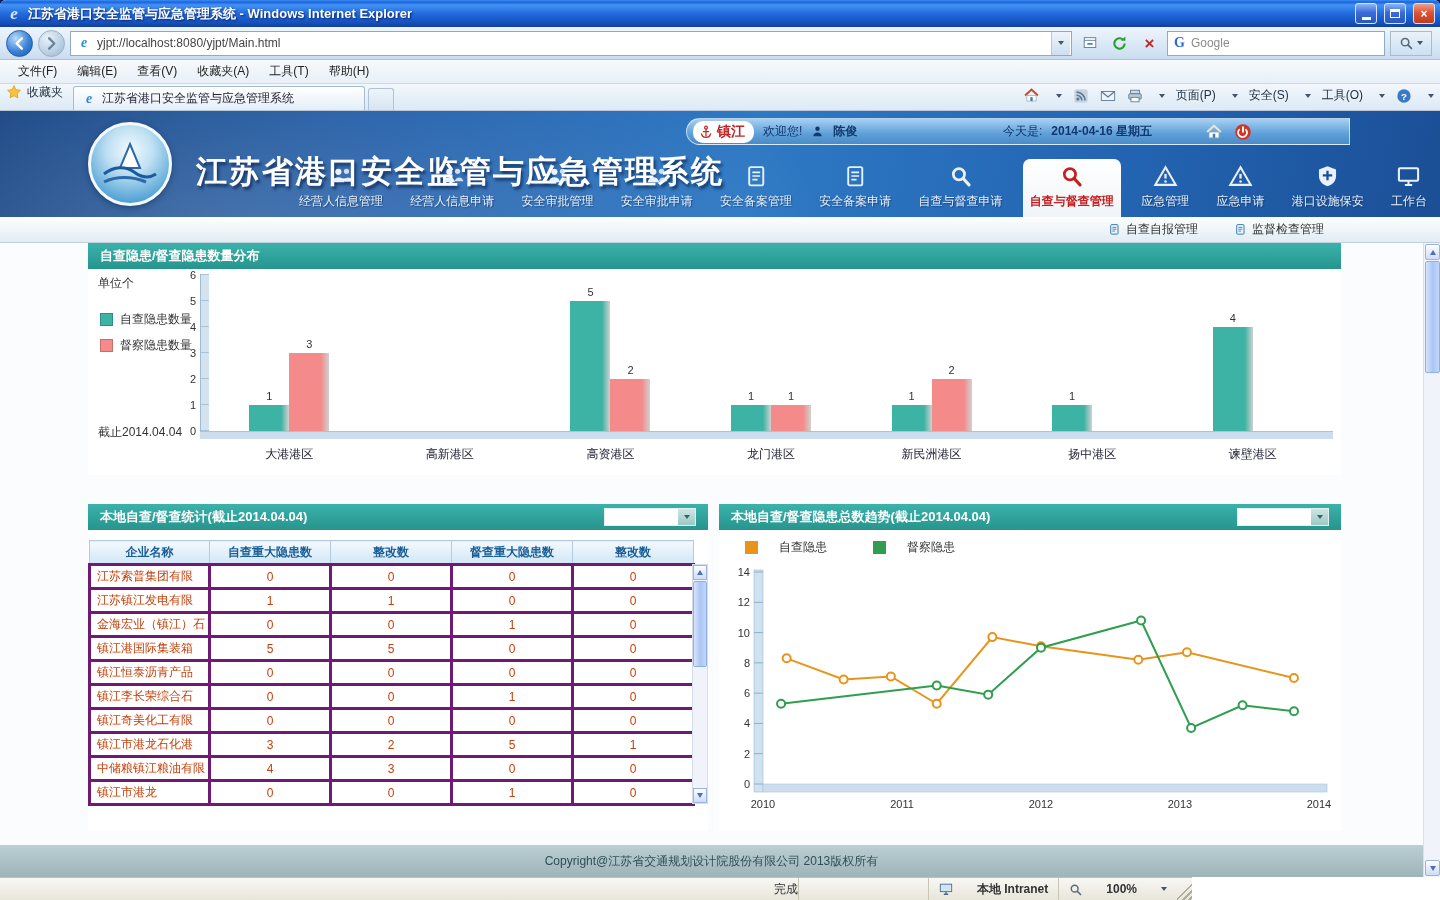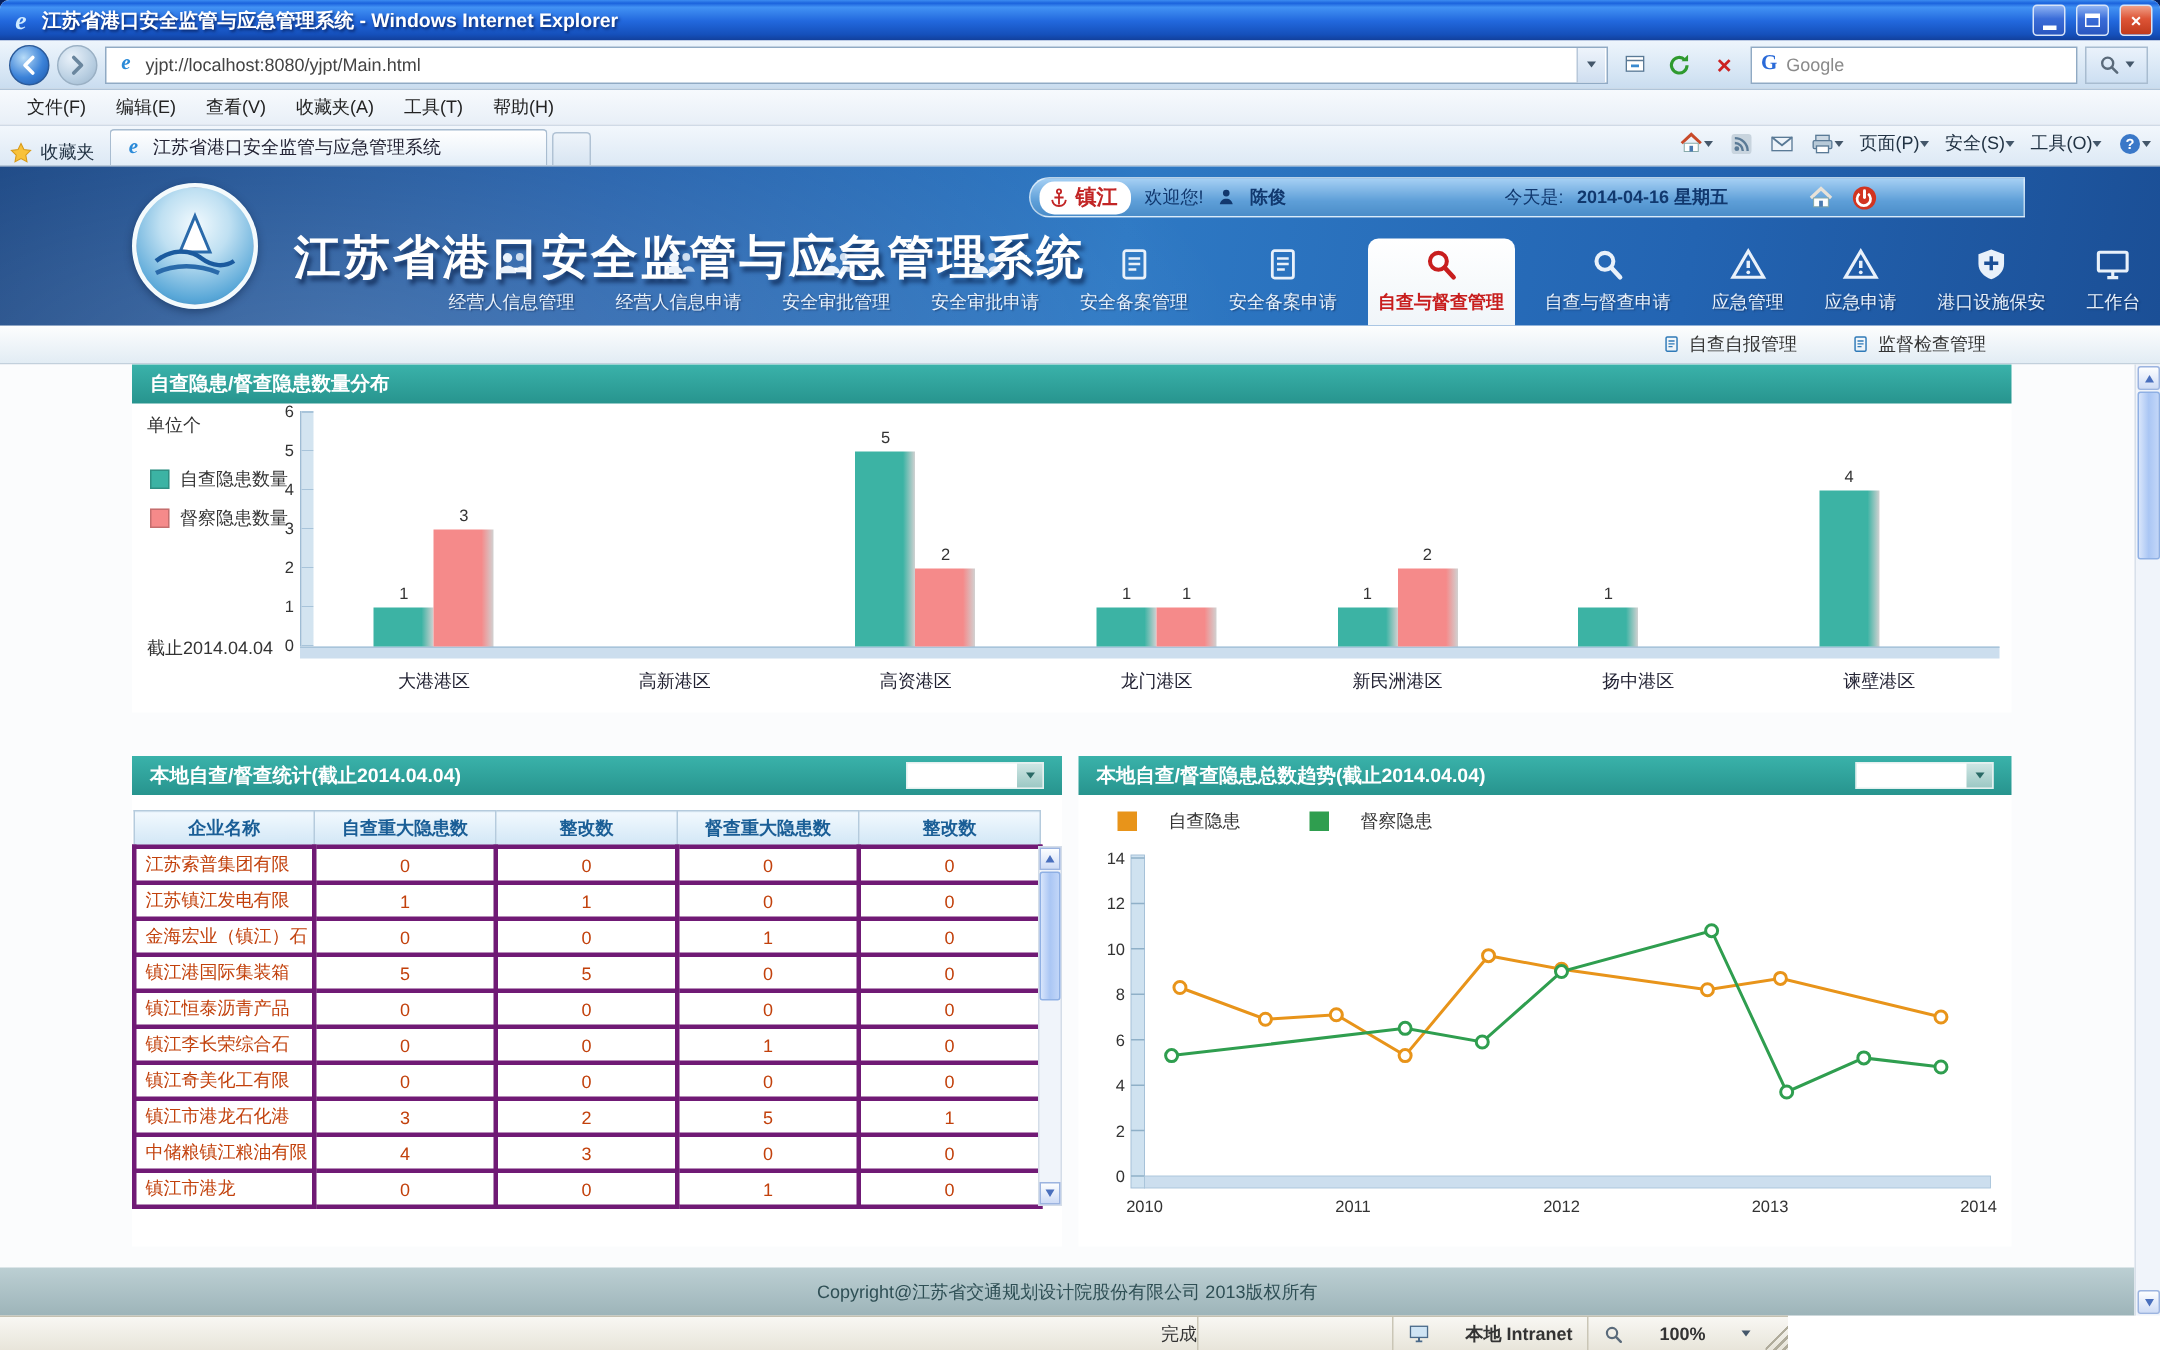--- a/index.html
+++ b/index.html
@@ -41,29 +41,29 @@
   display:flex; align-items:center; justify-content:center; gap:4px; cursor:pointer; }
 .dd-tri { width:0; height:0; border-left:3.5px solid transparent; border-right:3.5px solid transparent; border-top:4.5px solid #44576a; }
 .dd-tri.light { border-top-color:#2a6a66; }
 
 
 .menubar { height:24px; background:linear-gradient(180deg,#f7fafd,#e8eff7); border-bottom:1px solid #d0dae6;
   display:flex; align-items:center; padding-left:8px; font-size:12px; color:#222; }
 .menu-item { padding:4px 10px; cursor:pointer; }
 .favbar { height:27px; background:linear-gradient(180deg,#f2f7fc,#dde9f5); border-bottom:1px solid #b8c8d8;
   display:flex; align-items:flex-end; padding:0 6px; }
-.fav-left { display:flex; align-items:flex-end; gap:5px; height:100%; padding-right:10px; }
+.fav-left { display:flex; align-items:flex-start; gap:5px; height:100%; padding-right:10px; }
 .fav-label { font-size:12px; color:#234; }
 .tab { width:292px; height:24px; background:linear-gradient(180deg,#ffffff,#e4eef8); border:1px solid #a8bcd0; border-bottom:none;
   border-radius:3px 3px 0 0; display:flex; align-items:center; gap:5px; padding:0 7px; font-size:12px; color:#223;
   white-space:nowrap; overflow:hidden; cursor:pointer; }
 .tab-stub { width:26px; height:22px; background:linear-gradient(180deg,#eef4fa,#d8e5f2); border:1px solid #b0c2d4;
   border-bottom:none; border-radius:3px 3px 0 0; margin-left:3px; cursor:pointer; }
 .fav-right { margin-left:auto; display:flex; align-items:center; gap:11px; height:100%; font-size:12px; color:#234; padding-bottom:3px; }
-.fav-btn { display:flex; align-items:center; gap:0; cursor:pointer; }
+.fav-btn { display:flex; align-items:center; gap:16px; cursor:pointer; }
 
 
 .app-header { position:relative; height:106px; overflow:hidden;
   background:linear-gradient(100deg,#0e3d7e 0%,#1b5aa8 28%,#2e79c4 52%,#2364b2 78%,#1b4f96 100%); }
 .app-header::before { content:""; position:absolute; left:-80px; top:-150px; width:1000px; height:280px;
   background:radial-gradient(ellipse at 30% 100%,rgba(255,255,255,.22),transparent 62%); }
 .logo { position:absolute; left:88px; top:11px; width:84px; height:84px; border-radius:50%;
   background:radial-gradient(circle at 50% 32%,#f2fafe 0%,#bfe0f2 35%,#5aa8d8 75%,#2f78b0 100%);
   border:3px solid #f4fafc; box-shadow:0 2px 6px rgba(0,20,50,.4); display:flex; align-items:center; justify-content:center; }
 .app-title { position:absolute; left:196px; top:40px; font-size:31px; font-weight:bold; color:#fff;
@@ -385,33 +385,33 @@
             </svg></span>
           <span class="nav-label">安全备案管理</span>
         </div>
         <div class="nav-item">
           <span class="nav-icon"><svg viewBox="0 0 24 24">
               <rect x="5" y="3" width="13.5" height="17.5" rx="1.5" fill="none" stroke="currentColor" stroke-width="1.8"></rect>
               <path d="M8 8h7.5M8 11.5h7.5M8 15h5" stroke="currentColor" stroke-width="1.6" fill="none"></path>
             </svg></span>
           <span class="nav-label">安全备案申请</span>
         </div>
-        <div class="nav-item active">
+        <div class="nav-item">
           <span class="nav-icon"><svg viewBox="0 0 24 24">
               <circle cx="10.5" cy="9.8" r="5.4" fill="none" stroke="currentColor" stroke-width="2.6"></circle>
               <path d="M14.6 13.9l5.6 6.1" stroke="currentColor" stroke-width="3" stroke-linecap="round"></path>
             </svg></span>
-          <span class="nav-label">自查与督查管理</span>
-        </div>
-        <div class="nav-item">
+          <span class="nav-label">自查与督查申请</span>
+        </div>
+        <div class="nav-item active">
           <span class="nav-icon"><svg viewBox="0 0 24 24">
               <circle cx="10.5" cy="9.8" r="5.4" fill="none" stroke="currentColor" stroke-width="2.6"></circle>
               <path d="M14.6 13.9l5.6 6.1" stroke="currentColor" stroke-width="3" stroke-linecap="round"></path>
             </svg></span>
-          <span class="nav-label">自查与督查申请</span>
+          <span class="nav-label">自查与督查管理</span>
         </div>
         <div class="nav-item">
           <span class="nav-icon"><svg viewBox="0 0 24 24">
               <path d="M12 3.2L21.8 20H2.2z" fill="none" stroke="currentColor" stroke-width="2"></path>
               <path d="M12 9.5v4.5" stroke="currentColor" stroke-width="2.2"></path>
               <circle cx="12" cy="16.8" r="1.2" fill="currentColor"></circle>
             </svg></span>
           <span class="nav-label">应急管理</span>
         </div>
         <div class="nav-item">

